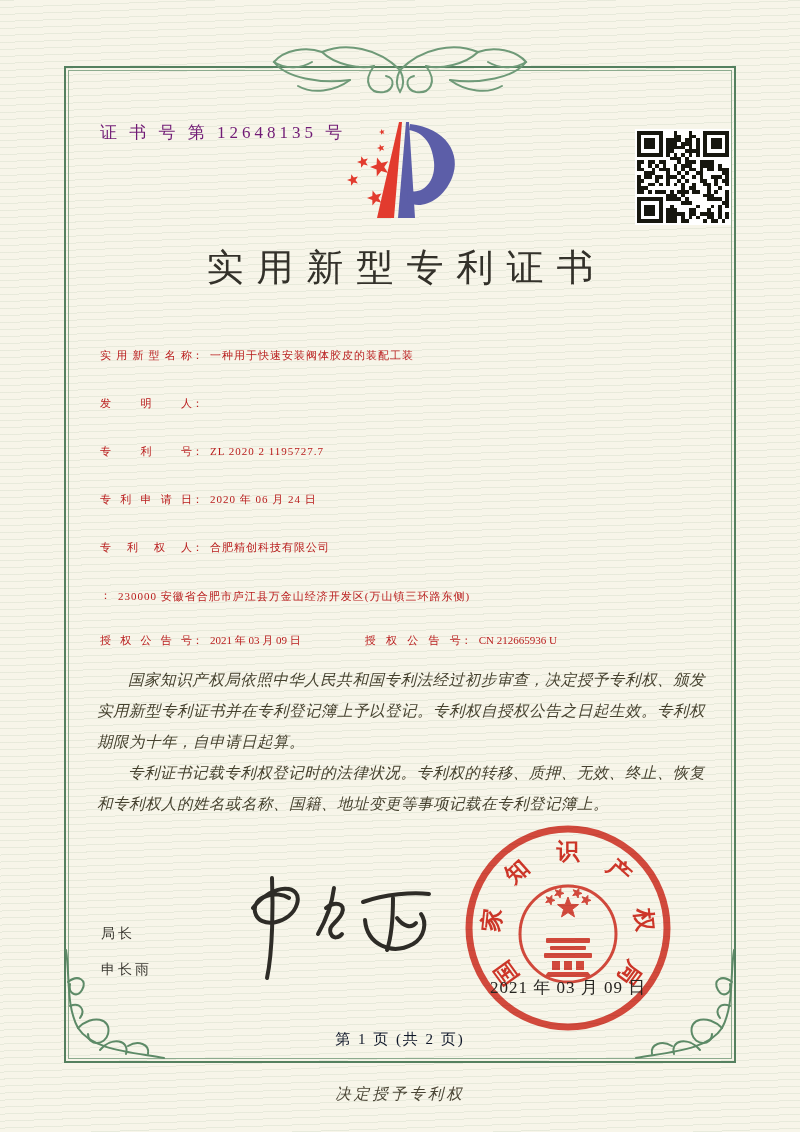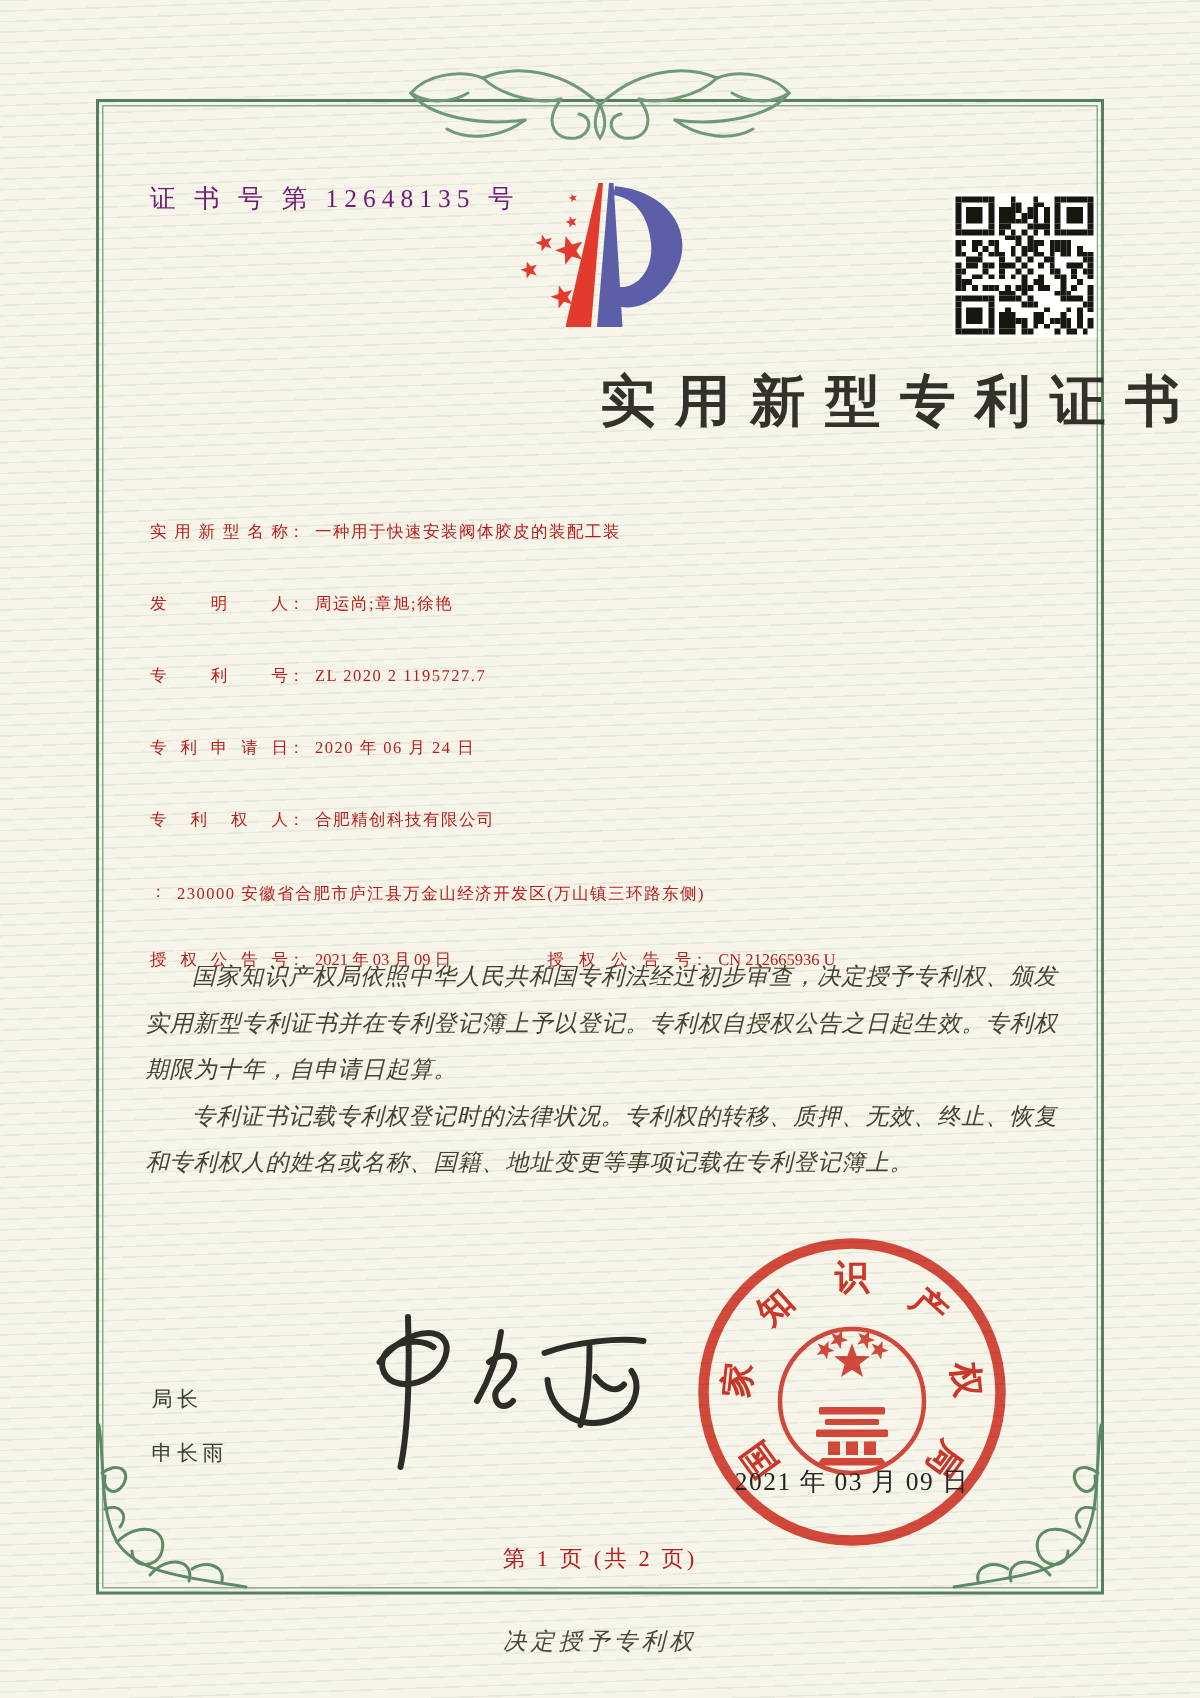--- a/index.html
+++ b/index.html
@@ -11,42 +11,42 @@
   
   .frame{position:absolute;left:64px;top:66px;width:672px;height:997px;
          border:2px solid #54805f;box-sizing:border-box;}
   .frame::before{content:"";position:absolute;inset:2px;border:1px solid #8cab8e;}
   .ornament{position:absolute;pointer-events:none;}
   .cert-no{position:absolute;left:100px;top:121px;font-size:17px;letter-spacing:4px;color:#701a75;}
   .qr{position:absolute;left:635px;top:129px;width:96px;height:96px;background:#fff;
       display:grid;grid-template-columns:repeat(25,1fr);grid-template-rows:repeat(25,1fr);padding:2px;box-sizing:border-box;}
   .qr div{background:transparent;}
   .qr div.on{background:#17170f;}
-  .title{position:absolute;left:0;top:243px;width:100%;text-align:right;
-         font-size:37px;letter-spacing:13px;color:#33312a;font-weight:700;text-indent:13px;}
+  .title{position:absolute;left:0;top:243px;width:100%;text-align:center;
+         font-size:37px;letter-spacing:13px;color:#33312a;font-weight:400;text-indent:13px;}
   .fields{position:absolute;left:100px;top:344px;width:545px;font-size:11px;color:#b91c1c;}
   .frow{display:flex;margin-bottom:26px;line-height:22px;}
   .f-label{display:inline-block;width:92px;text-align:justify;text-align-last:justify;letter-spacing:0;}
   .f-colon{width:18px;display:inline-block;}
   .f-value{flex:1;letter-spacing:1px;}
   .frow.addr{margin-bottom:21px;}
   .frow.grant{margin-bottom:0;}
   .grant-right{margin-left:64px;display:flex;}
-  .paragraphs{position:absolute;left:97px;top:636px;width:608px;
+  .paragraphs{position:absolute;left:97px;top:664px;width:608px;
               font-size:15.5px;line-height:31px;color:#46422f;font-style:italic;letter-spacing:.5px;}
   .paragraphs p{margin:0;text-indent:2em;text-align:justify;}
   .signer{position:absolute;left:101px;top:916px;font-size:14px;color:#3c3a33;line-height:36px;letter-spacing:3px;}
   .signature-svg{position:absolute;left:215px;top:872px;}
   .seal{position:absolute;left:462px;top:822px;width:212px;height:212px;opacity:.9;mix-blend-mode:multiply;}
   .seal-ring-char{position:absolute;left:50%;top:50%;width:26px;height:26px;margin:-13px 0 0 -13px;
     color:#d5382c;font-size:23px;font-weight:700;text-align:center;line-height:26px;
     font-family:"Liberation Serif","DejaVu Serif",serif;}
   .seal-date{position:absolute;left:462px;top:976px;width:212px;text-align:center;
              font-size:17px;color:#262420;letter-spacing:1px;z-index:5;}
-  .page-num{position:absolute;left:0;top:1030px;width:100%;text-align:center;font-size:15px;color:#b91c1c;letter-spacing:2px;}
+  .page-num{position:absolute;left:0;top:1030px;width:100%;text-align:center;font-size:15px;color:#0f172a;letter-spacing:2px;}
   .back-note{position:absolute;left:0;top:1084px;width:100%;text-align:center;
              font-size:15.5px;color:#4a4535;font-style:italic;letter-spacing:3px;}
   svg{display:block;}
 </style>
 </head>
 <body>
 
 <div class="paper-lines"></div>
 
 <div class="frame"></div>
@@ -737,21 +737,20 @@
 
 <div class="fields">
   <div class="frow">
     <span class="f-label">实用新型名称</span>
       <span class="f-colon">：</span>
     <span class="f-value">一种用于快速安装阀体胶皮的装配工装</span>
   </div>
   <div class="frow">
     <span class="f-label">发明人</span>
       <span class="f-colon">：</span>
-    <span class="f-value">周运尚;章旭;徐艳</span>
   </div>
   <div class="frow">
     <span class="f-label">专利号</span>
       <span class="f-colon">：</span>
     <span class="f-value">ZL 2020 2 1195727.7</span>
   </div>
   <div class="frow">
     <span class="f-label">专利申请日</span>
       <span class="f-colon">：</span>
     <span class="f-value">2020 年 06 月 24 日</span>

